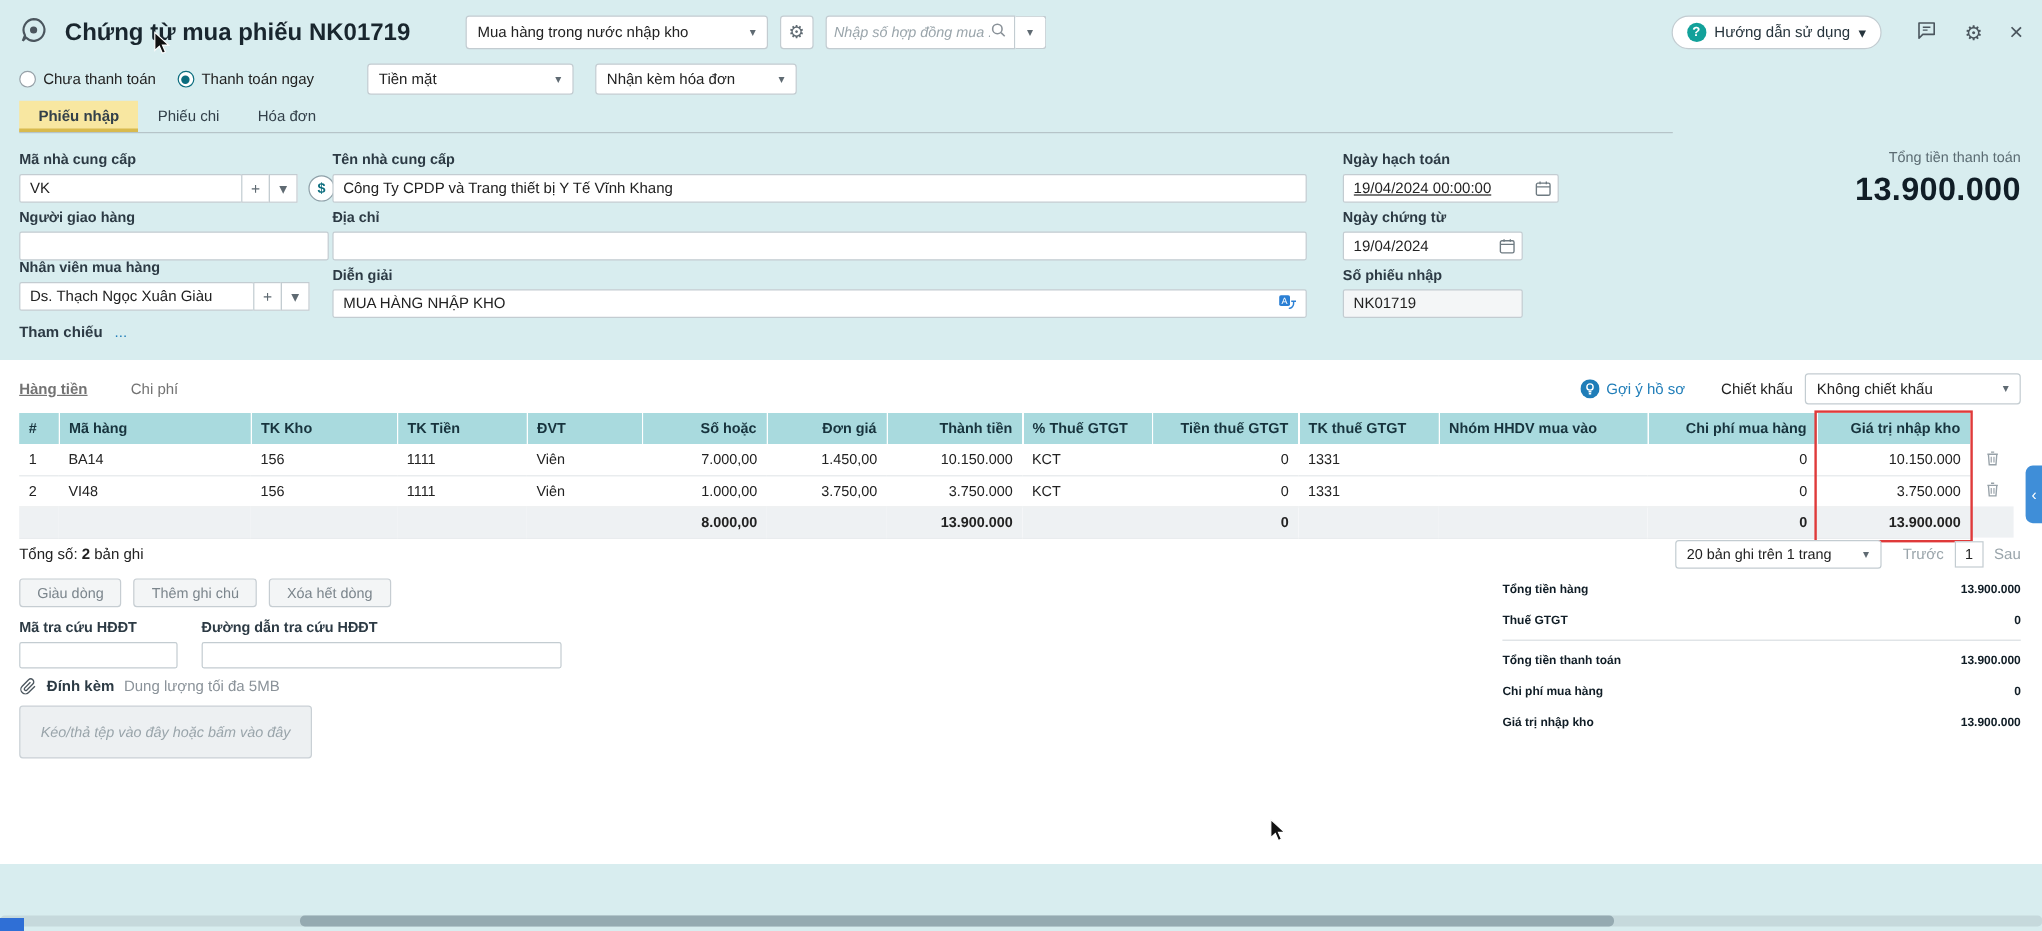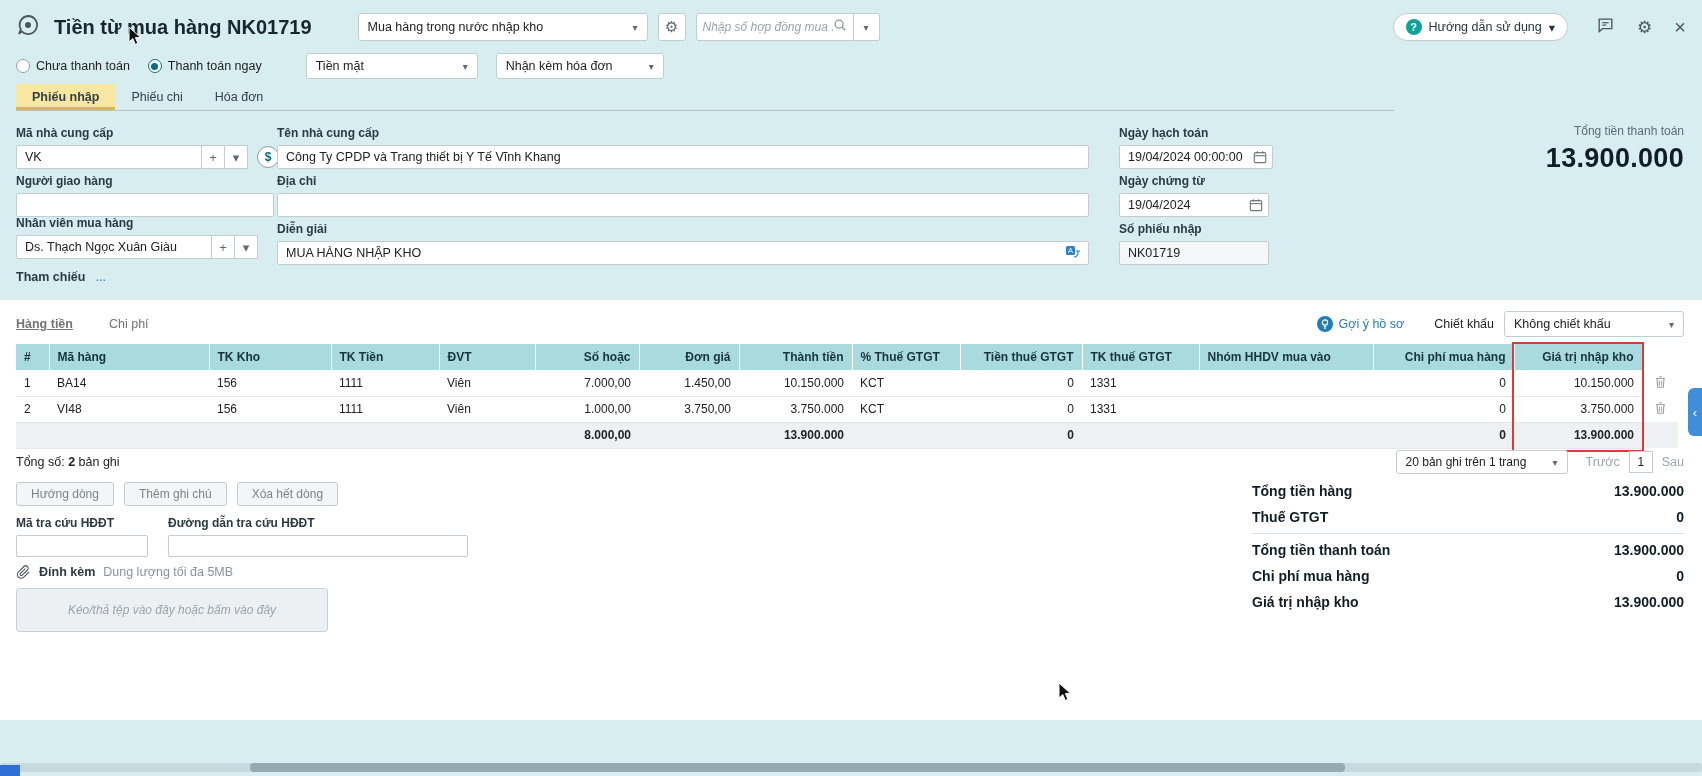--- a/index.html
+++ b/index.html
@@ -4,21 +4,21 @@
 <style>
   * { box-sizing: border-box; margin: 0; padding: 0; }
   body { font-family: "Liberation Sans", sans-serif; }
   .app { position: relative; width: 1702px; height: 776px; background:#d8edef; overflow:hidden; color:#222; }
 
   
   .topbar { position:absolute; top:0; left:0; right:0; height:54px; display:flex; align-items:center; padding:0 16px; gap:10px; }
   .title { font-size:20px; font-weight:bold; color:#19262e; white-space:nowrap; margin:0 36px 0 4px; }
   .select { display:flex; align-items:center; justify-content:space-between; background:#fff; border:1px solid #c3ccd1; border-radius:3px; height:28px; padding:0 9px; font-size:12.5px; color:#222; cursor:default; }
   .select .caret { font-size:10px; color:#5f6a72; margin-left:8px; }
-  .doc-type { width:290px; }
+  .doc-type { width:252px; }
   .sqbtn { width:28px; height:28px; border:1px solid #c3ccd1; background:#fff; border-radius:3px; display:flex; align-items:center; justify-content:center; color:#5f6a72; font-size:15px; }
   .search-wrap { display:flex; }
   .search-box { width:158px; height:28px; border:1px solid #c3ccd1; background:#fff; border-radius:3px 0 0 3px; display:flex; align-items:center; padding:0 6px; }
   .search-box input { border:none; outline:none; flex:1; width:0; font-size:12px; font-family:inherit; color:#222; background:transparent; }
   .search-box input::placeholder { font-style:italic; color:#9aa5ab; }
   .search-caret { width:26px; height:28px; border:1px solid #c3ccd1; border-left:none; border-radius:0 3px 3px 0; background:#fff; display:flex; align-items:center; justify-content:center; font-size:10px; color:#5f6a72; }
   .spacer { flex:1; }
   .help-pill { height:28px; border-radius:14px; border:1px solid #c3ccd1; background:#fff; display:flex; align-items:center; gap:7px; padding:0 12px; font-size:12.5px; color:#26343c; white-space:nowrap; }
   .q-circle { width:16px; height:16px; border-radius:50%; background:#12a19a; color:#fff; font-size:11px; font-weight:bold; display:flex; align-items:center; justify-content:center; }
   .top-icons { display:flex; align-items:center; gap:22px; margin-left:18px; }
@@ -87,24 +87,24 @@
   .pgprev { margin-left:18px; }
   .pgbox { width:24px; height:22px; border:1px solid #c3ccd1; background:#fff; display:flex; align-items:center; justify-content:center; margin:0 9px; font-size:12px; }
   .actrow { position:absolute; top:182px; left:16px; display:flex; gap:10px; }
   .gbtn { height:24px; padding:0 14px; background:#f3f5f6; border:1px solid #c6cdd2; border-radius:3px; color:#7b858c; font-size:12px; display:flex; align-items:center; white-space:nowrap; }
   .lookups { position:absolute; top:216px; left:16px; display:flex; gap:20px; }
   .lk-label { font-size:12px; font-weight:bold; color:#2c3a44; margin-bottom:5px; white-space:nowrap; }
   .lk input { height:22px; }
   .attrow { position:absolute; top:264px; left:16px; display:flex; align-items:center; gap:8px; font-size:12.5px; }
   .att-label { font-weight:bold; color:#2c3a44; }
   .att-hint { color:#8a9299;text-align:center; }
-  .dropzone { position:absolute; top:288px; left:16px; width:312px; height:44px; background:#edf0f2; border:1px solid #c9d0d5; border-radius:3px; display:flex; align-items:center; justify-content:center; font-size:12px; color:#9aa5ab; font-style:italic; }
-
-  
-  .summary { position:absolute; top:178px; right:18px; width:432px; font-size:14px; }
+  .dropzone { position:absolute; top:288px; left:16px; width:244px; height:44px; background:#edf0f2; border:1px solid #c9d0d5; border-radius:3px; display:flex; align-items:center; justify-content:center; font-size:12px; color:#9aa5ab; font-style:italic; }
+
+  
+  .summary { position:absolute; top:178px; right:18px; width:432px; font-size:10px; }
   .srow { display:flex; justify-content:space-between; align-items:center; height:26px; font-weight:bold; color:#101d26; }
   .sdivider { border-top:1px solid #d9dee1; margin:3px 0; }
 
   
   .sidetab { position:absolute; right:0; top:388px; width:14px; height:48px; background:#3f8ed8; border-radius:6px 0 0 6px; color:#fff; display:flex; align-items:center; justify-content:center; font-size:13px; }
   .htrack { position:absolute; left:0; right:0; bottom:4px; height:9px; background:#c6d9dc; border-radius:4px; }
   .hthumb { position:absolute; left:250px; bottom:4px; width:1095px; height:9px; background:#95aab1; border-radius:4px; }
   .corner { position:absolute; left:0; bottom:0; width:20px; height:11px; background:#2f6fd6; }
   .cursor { position:absolute; pointer-events:none; }
 </style>
@@ -113,21 +113,21 @@
 
 <div class="app">
 
   <div class="topbar">
     <span>
       <svg width="24" height="24" viewBox="0 0 24 24">
           <path d="M12 3a9 9 0 1 1-6.4 15.3L3 21l1.8-4.6A9 9 0 0 1 12 3z" fill="none" stroke="#4b565e" stroke-width="1.8"></path>
           <circle cx="12" cy="12" r="3" fill="#4b565e"></circle>
         </svg>
     </span>
-    <h1 class="title">Tiền từ mua hàng NK01719</h1>
+    <h1 class="title">Chứng từ mua phiếu NK01719</h1>
 
     <div class="select doc-type">
       <span>Mua hàng trong nước nhập kho</span>
       <span class="caret">▾</span>
     </div>
 
     <button class="sqbtn">
       <span>⚙</span>
     </button>
 
@@ -213,21 +213,21 @@
   </div>
 
   <div class="fg" style="left:277px; top:126px;">
     <div class="flabel">Tên nhà cung cấp</div>
     <input class="tin" style="width: 812px;" value="Công Ty CPDP và Trang thiết bị Y Tế Vĩnh Khang">
   </div>
 
   <div class="fg" style="left:1119px; top:126px;">
     <div class="flabel">Ngày hạch toán</div>
     <div class="date-wrap">
-      <input class="tin" style="width: 154px; padding-right: 24px;" value="19/04/2024 00:00:00">
+      <input class="tin" style="width: 180px; padding-right: 24px; text-decoration: underline;" value="19/04/2024 00:00:00">
       <svg width="14" height="14" viewBox="0 0 16 16">
           <rect x="1.5" y="3" width="13" height="11.5" rx="1.5" fill="none" stroke="#6e7a81" stroke-width="1.3"></rect>
           <line x1="1.5" y1="6.5" x2="14.5" y2="6.5" stroke="#6e7a81" stroke-width="1.3"></line>
           <line x1="5" y1="1.5" x2="5" y2="4" stroke="#6e7a81" stroke-width="1.3"></line>
           <line x1="11" y1="1.5" x2="11" y2="4" stroke="#6e7a81" stroke-width="1.3"></line>
         </svg>
     </div>
   </div>
 
   <div class="total-block">
@@ -430,21 +430,21 @@
       <div class="select pagesize">
         <span>20 bản ghi trên 1 trang</span>
         <span class="caret">▾</span>
       </div>
       <span class="pgprev">Trước</span>
       <span class="pgbox">1</span>
       <span class="pgnext">Sau</span>
     </div>
 
     <div class="actrow">
-      <button class="gbtn">Hướng dòng</button>
+      <button class="gbtn">Giàu dòng</button>
       <button class="gbtn">Thêm ghi chú</button>
       <button class="gbtn">Xóa hết dòng</button>
     </div>
 
     <div class="lookups">
       <div class="lk">
         <div class="lk-label">Mã tra cứu HĐĐT</div>
         <input class="tin" style="width: 132px;" value="">
       </div>
       <div class="lk">

